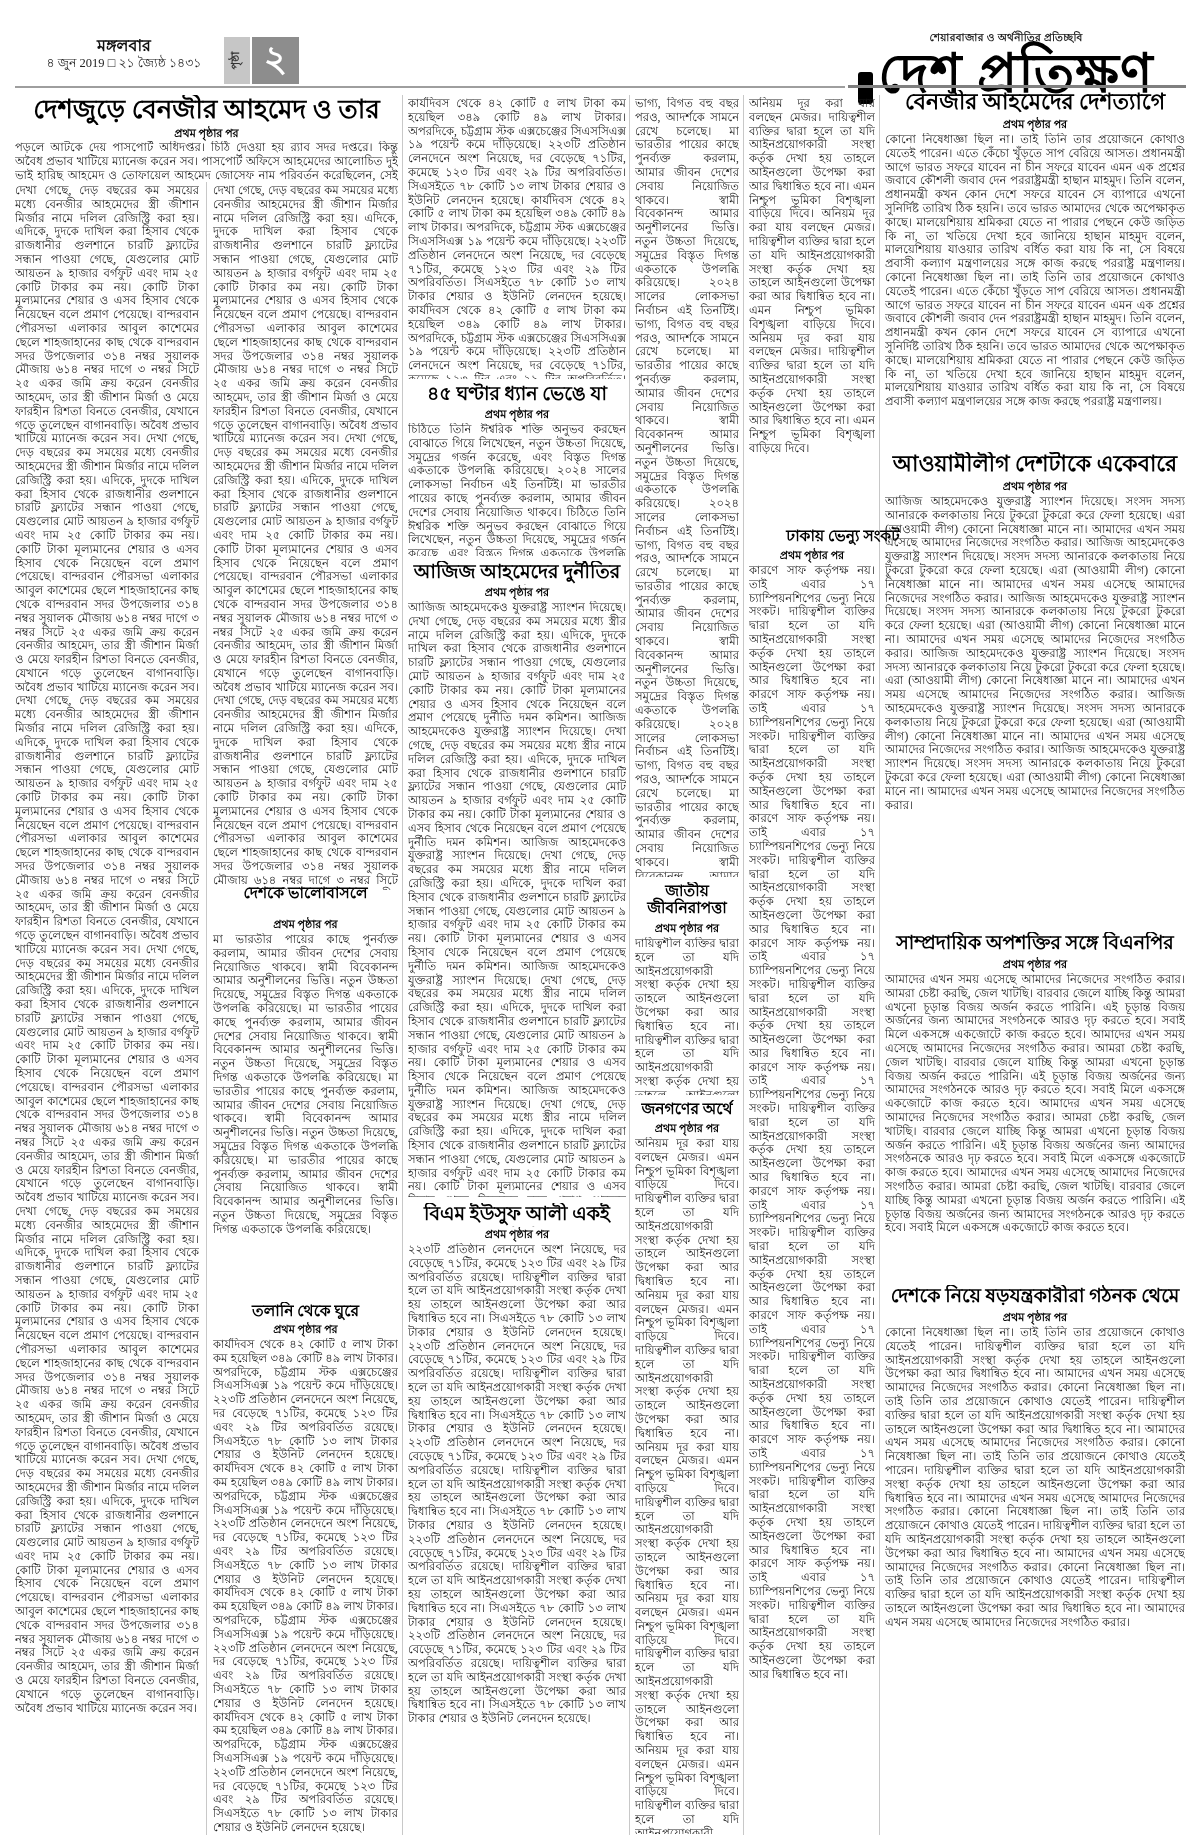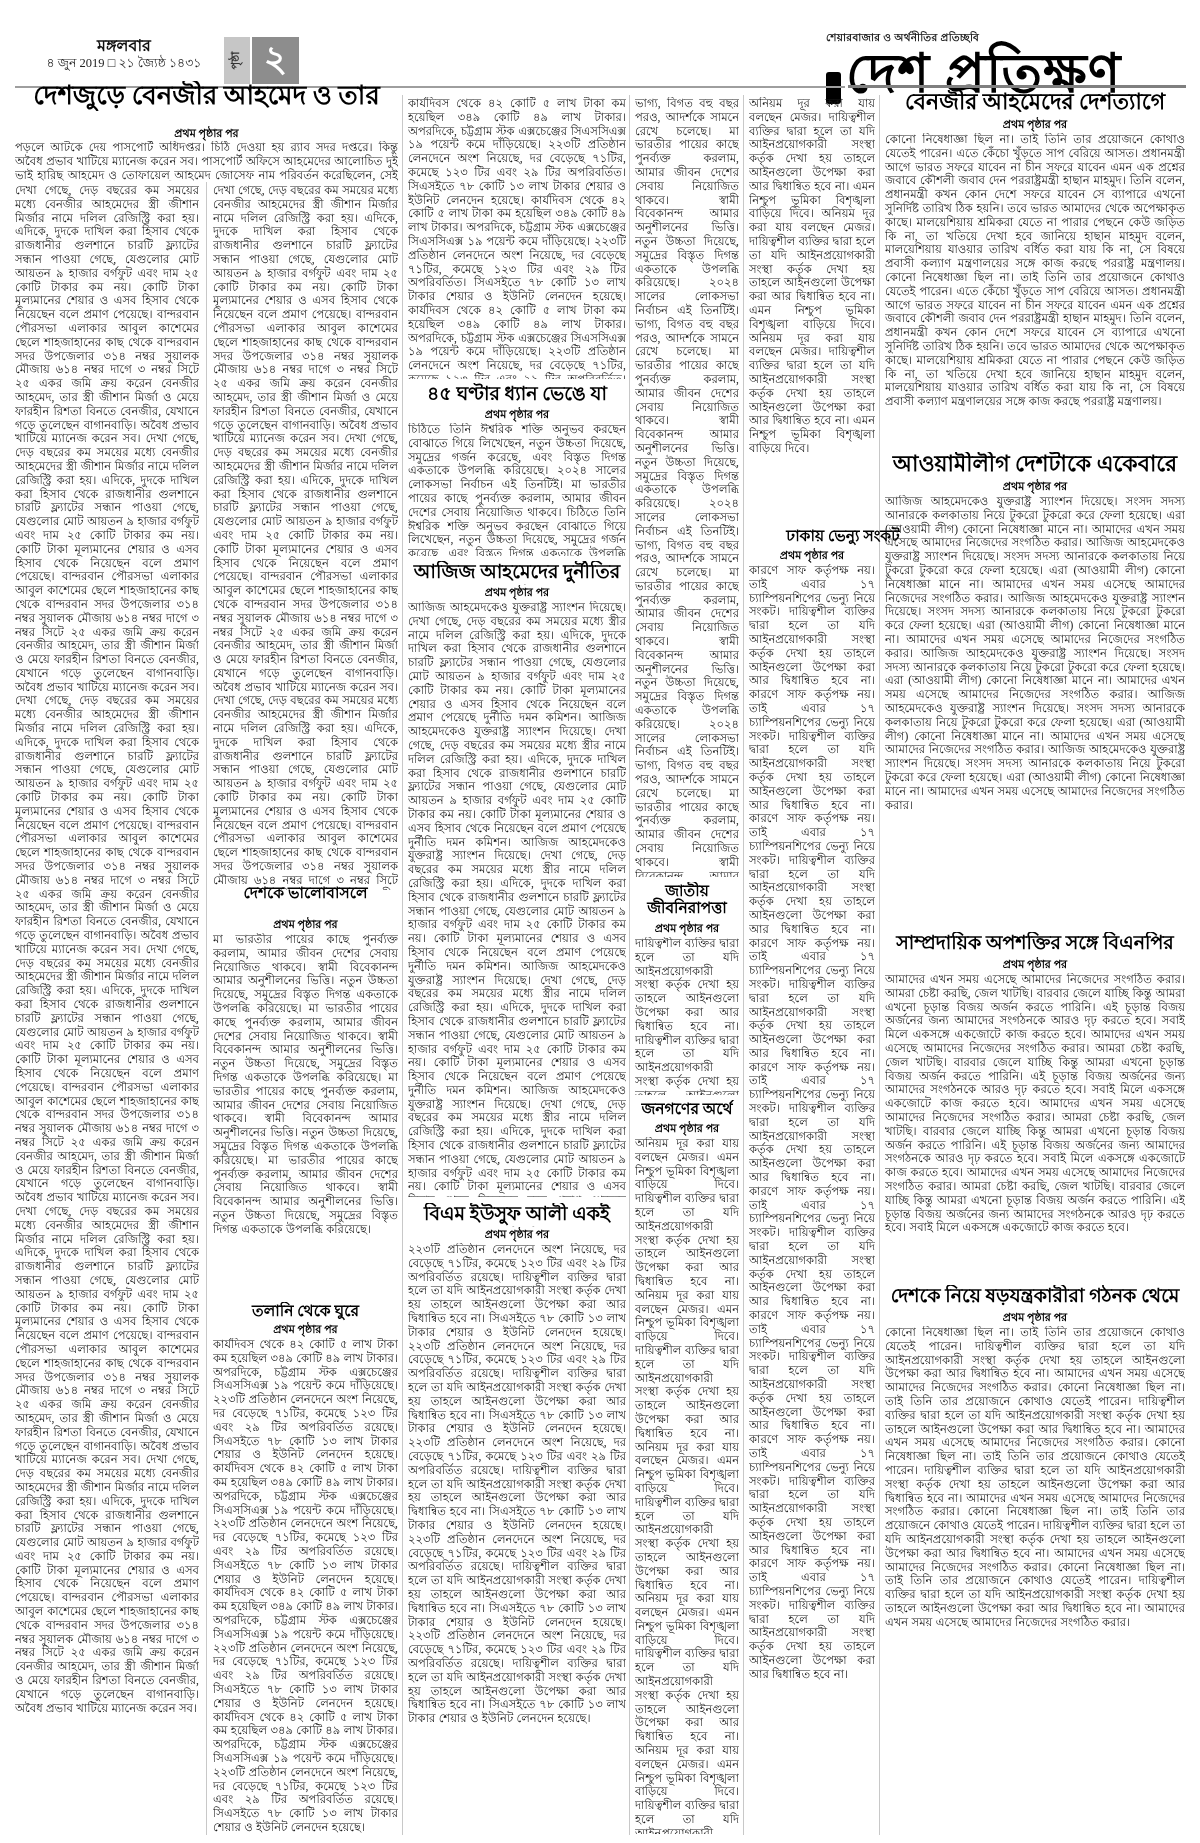--- a/index.html
+++ b/index.html
@@ -7,21 +7,21 @@
         font-family:"Liberation Serif", serif;color:#111;margin:0 auto;overflow:hidden;}
   .abs{position:absolute;}
   .date-block{text-align:center;line-height:1.25;}
   .weekday{font-weight:bold;font-size:16px;}
   .dateline{font-size:12.5px;color:#222;}
   .pg-label{background:#c6c6c6;color:#333;display:flex;align-items:center;justify-content:center;}
   .pg-label span{transform:rotate(-90deg);font-size:11px;font-weight:bold;white-space:nowrap;}
   .pg-num{background:#8d8d8d;color:#ffffff;font-size:36px;font-weight:bold;
           display:flex;align-items:center;justify-content:center;}
   .section-title{font-size:31px;font-weight:bold;color:#000;letter-spacing:.5px;}
-  .mast{text-align:left;}
+  .mast{text-align:center;}
   .mast-tag{font-size:10.5px;font-weight:bold;color:#222;letter-spacing:.3px;}
   .mast-title{font-size:54px;font-weight:900;color:#000000;line-height:1.02;letter-spacing:1px;}
   .mast-emblem{width:15px;height:32px;background:#000;border-radius:3px;display:inline-block;
                vertical-align:middle;margin-right:5px;}
   .hrule{background:#9e9e9e;height:2px;}
   .hrule-thick{background:#7f7f7f;height:3px;}
   .vrule{width:1px;background:#c8c8c8;}
   .headline{font-weight:bold;text-align:center;line-height:1.12;color:#000;overflow:hidden;}
   .h-xl{font-size:26px;}
   .h-lg{font-size:22px;}
@@ -59,21 +59,21 @@
   <div class="abs hrule" style="left:15px;top:86px;width:830px;"></div>
   <div class="abs hrule-thick" style="left:848px;top:85px;width:338px;"></div>
 
   <div class="abs vrule" style="left:206px;top:182px;height:1653px;"></div>
   <div class="abs vrule" style="left:402px;top:95px;height:1740px;"></div>
   <div class="abs vrule" style="left:629px;top:95px;height:1740px;"></div>
   <div class="abs vrule" style="left:743px;top:95px;height:1740px;"></div>
   <div class="abs vrule" style="left:879px;top:95px;height:1740px;"></div>
 
   <article>
-    <div class="abs headline h-xl" style="left:15px;top:81px;width:383px;height:30px;">দেশজুড়ে বেনজীর আহমেদ ও তার</div>
+    <div class="abs headline h-xl" style="left:15px;top:95px;width:383px;height:30px;">দেশজুড়ে বেনজীর আহমেদ ও তার</div>
     <div class="abs sub" style="left:15px;top:127px;width:383px;">প্রথম পৃষ্ঠার পর</div>
     <div class="abs body-txt" style="left:15px;top:141px;width:383px;height:40px;">পড়লে আটকে দেয় পাসপোর্ট অধিদপ্তর। চিঠি দেওয়া হয় র‍্যাব সদর দপ্তরে। কিন্তু অবৈধ প্রভাব খাটিয়ে ম্যানেজ করেন সব। পাসপোর্ট অফিসে আহমেদের আলোচিত দুই ভাই হারিছ আহমেদ ও তোফায়েল আহমেদ জোসেফ নাম পরিবর্তন করেছিলেন, সেই একই কায়দায় পাসপোর্ট নেন বেনজীর।</div>
     <div class="abs body-txt" style="left:15px;top:184px;width:184px;height:1650px;">দেখা গেছে, দেড় বছরের কম সময়ের মধ্যে বেনজীর আহমেদের স্ত্রী জীশান মির্জার নামে দলিল রেজিস্ট্রি করা হয়। এদিকে, দুদকে দাখিল করা হিসাব থেকে রাজধানীর গুলশানে চারটি ফ্ল্যাটের সন্ধান পাওয়া গেছে, যেগুলোর মোট আয়তন ৯ হাজার বর্গফুট এবং দাম ২৫ কোটি টাকার কম নয়। কোটি টাকা মূল্যমানের শেয়ার ও এসব হিসাব থেকে নিয়েছেন বলে প্রমাণ পেয়েছে। বান্দরবান পৌরসভা এলাকার আবুল কাশেমের ছেলে শাহজাহানের কাছ থেকে বান্দরবান সদর উপজেলার ৩১৪ নম্বর সুয়ালক মৌজায় ৬১৪ নম্বর দাগে ৩ নম্বর সিটে ২৫ একর জমি ক্রয় করেন বেনজীর আহমেদ, তার স্ত্রী জীশান মির্জা ও মেয়ে ফারহীন রিশতা বিনতে বেনজীর, যেখানে গড়ে তুলেছেন বাগানবাড়ি। অবৈধ প্রভাব খাটিয়ে ম্যানেজ করেন সব। দেখা গেছে, দেড় বছরের কম সময়ের মধ্যে বেনজীর আহমেদের স্ত্রী জীশান মির্জার নামে দলিল রেজিস্ট্রি করা হয়। এদিকে, দুদকে দাখিল করা হিসাব থেকে রাজধানীর গুলশানে চারটি ফ্ল্যাটের সন্ধান পাওয়া গেছে, যেগুলোর মোট আয়তন ৯ হাজার বর্গফুট এবং দাম ২৫ কোটি টাকার কম নয়। কোটি টাকা মূল্যমানের শেয়ার ও এসব হিসাব থেকে নিয়েছেন বলে প্রমাণ পেয়েছে। বান্দরবান পৌরসভা এলাকার আবুল কাশেমের ছেলে শাহজাহানের কাছ থেকে বান্দরবান সদর উপজেলার ৩১৪ নম্বর সুয়ালক মৌজায় ৬১৪ নম্বর দাগে ৩ নম্বর সিটে ২৫ একর জমি ক্রয় করেন বেনজীর আহমেদ, তার স্ত্রী জীশান মির্জা ও মেয়ে ফারহীন রিশতা বিনতে বেনজীর, যেখানে গড়ে তুলেছেন বাগানবাড়ি। অবৈধ প্রভাব খাটিয়ে ম্যানেজ করেন সব। দেখা গেছে, দেড় বছরের কম সময়ের মধ্যে বেনজীর আহমেদের স্ত্রী জীশান মির্জার নামে দলিল রেজিস্ট্রি করা হয়। এদিকে, দুদকে দাখিল করা হিসাব থেকে রাজধানীর গুলশানে চারটি ফ্ল্যাটের সন্ধান পাওয়া গেছে, যেগুলোর মোট আয়তন ৯ হাজার বর্গফুট এবং দাম ২৫ কোটি টাকার কম নয়। কোটি টাকা মূল্যমানের শেয়ার ও এসব হিসাব থেকে নিয়েছেন বলে প্রমাণ পেয়েছে। বান্দরবান পৌরসভা এলাকার আবুল কাশেমের ছেলে শাহজাহানের কাছ থেকে বান্দরবান সদর উপজেলার ৩১৪ নম্বর সুয়ালক মৌজায় ৬১৪ নম্বর দাগে ৩ নম্বর সিটে ২৫ একর জমি ক্রয় করেন বেনজীর আহমেদ, তার স্ত্রী জীশান মির্জা ও মেয়ে ফারহীন রিশতা বিনতে বেনজীর, যেখানে গড়ে তুলেছেন বাগানবাড়ি। অবৈধ প্রভাব খাটিয়ে ম্যানেজ করেন সব। দেখা গেছে, দেড় বছরের কম সময়ের মধ্যে বেনজীর আহমেদের স্ত্রী জীশান মির্জার নামে দলিল রেজিস্ট্রি করা হয়। এদিকে, দুদকে দাখিল করা হিসাব থেকে রাজধানীর গুলশানে চারটি ফ্ল্যাটের সন্ধান পাওয়া গেছে, যেগুলোর মোট আয়তন ৯ হাজার বর্গফুট এবং দাম ২৫ কোটি টাকার কম নয়। কোটি টাকা মূল্যমানের শেয়ার ও এসব হিসাব থেকে নিয়েছেন বলে প্রমাণ পেয়েছে। বান্দরবান পৌরসভা এলাকার আবুল কাশেমের ছেলে শাহজাহানের কাছ থেকে বান্দরবান সদর উপজেলার ৩১৪ নম্বর সুয়ালক মৌজায় ৬১৪ নম্বর দাগে ৩ নম্বর সিটে ২৫ একর জমি ক্রয় করেন বেনজীর আহমেদ, তার স্ত্রী জীশান মির্জা ও মেয়ে ফারহীন রিশতা বিনতে বেনজীর, যেখানে গড়ে তুলেছেন বাগানবাড়ি। অবৈধ প্রভাব খাটিয়ে ম্যানেজ করেন সব। দেখা গেছে, দেড় বছরের কম সময়ের মধ্যে বেনজীর আহমেদের স্ত্রী জীশান মির্জার নামে দলিল রেজিস্ট্রি করা হয়। এদিকে, দুদকে দাখিল করা হিসাব থেকে রাজধানীর গুলশানে চারটি ফ্ল্যাটের সন্ধান পাওয়া গেছে, যেগুলোর মোট আয়তন ৯ হাজার বর্গফুট এবং দাম ২৫ কোটি টাকার কম নয়। কোটি টাকা মূল্যমানের শেয়ার ও এসব হিসাব থেকে নিয়েছেন বলে প্রমাণ পেয়েছে। বান্দরবান পৌরসভা এলাকার আবুল কাশেমের ছেলে শাহজাহানের কাছ থেকে বান্দরবান সদর উপজেলার ৩১৪ নম্বর সুয়ালক মৌজায় ৬১৪ নম্বর দাগে ৩ নম্বর সিটে ২৫ একর জমি ক্রয় করেন বেনজীর আহমেদ, তার স্ত্রী জীশান মির্জা ও মেয়ে ফারহীন রিশতা বিনতে বেনজীর, যেখানে গড়ে তুলেছেন বাগানবাড়ি। অবৈধ প্রভাব খাটিয়ে ম্যানেজ করেন সব। দেখা গেছে, দেড় বছরের কম সময়ের মধ্যে বেনজীর আহমেদের স্ত্রী জীশান মির্জার নামে দলিল রেজিস্ট্রি করা হয়। এদিকে, দুদকে দাখিল করা হিসাব থেকে রাজধানীর গুলশানে চারটি ফ্ল্যাটের সন্ধান পাওয়া গেছে, যেগুলোর মোট আয়তন ৯ হাজার বর্গফুট এবং দাম ২৫ কোটি টাকার কম নয়। কোটি টাকা মূল্যমানের শেয়ার ও এসব হিসাব থেকে নিয়েছেন বলে প্রমাণ পেয়েছে। বান্দরবান পৌরসভা এলাকার আবুল কাশেমের ছেলে শাহজাহানের কাছ থেকে বান্দরবান সদর উপজেলার ৩১৪ নম্বর সুয়ালক মৌজায় ৬১৪ নম্বর দাগে ৩ নম্বর সিটে ২৫ একর জমি ক্রয় করেন বেনজীর আহমেদ, তার স্ত্রী জীশান মির্জা ও মেয়ে ফারহীন রিশতা বিনতে বেনজীর, যেখানে গড়ে তুলেছেন বাগানবাড়ি। অবৈধ প্রভাব খাটিয়ে ম্যানেজ করেন সব।</div>
     <div class="abs body-txt" style="left:213px;top:184px;width:185px;height:706px;">দেখা গেছে, দেড় বছরের কম সময়ের মধ্যে বেনজীর আহমেদের স্ত্রী জীশান মির্জার নামে দলিল রেজিস্ট্রি করা হয়। এদিকে, দুদকে দাখিল করা হিসাব থেকে রাজধানীর গুলশানে চারটি ফ্ল্যাটের সন্ধান পাওয়া গেছে, যেগুলোর মোট আয়তন ৯ হাজার বর্গফুট এবং দাম ২৫ কোটি টাকার কম নয়। কোটি টাকা মূল্যমানের শেয়ার ও এসব হিসাব থেকে নিয়েছেন বলে প্রমাণ পেয়েছে। বান্দরবান পৌরসভা এলাকার আবুল কাশেমের ছেলে শাহজাহানের কাছ থেকে বান্দরবান সদর উপজেলার ৩১৪ নম্বর সুয়ালক মৌজায় ৬১৪ নম্বর দাগে ৩ নম্বর সিটে ২৫ একর জমি ক্রয় করেন বেনজীর আহমেদ, তার স্ত্রী জীশান মির্জা ও মেয়ে ফারহীন রিশতা বিনতে বেনজীর, যেখানে গড়ে তুলেছেন বাগানবাড়ি। অবৈধ প্রভাব খাটিয়ে ম্যানেজ করেন সব। দেখা গেছে, দেড় বছরের কম সময়ের মধ্যে বেনজীর আহমেদের স্ত্রী জীশান মির্জার নামে দলিল রেজিস্ট্রি করা হয়। এদিকে, দুদকে দাখিল করা হিসাব থেকে রাজধানীর গুলশানে চারটি ফ্ল্যাটের সন্ধান পাওয়া গেছে, যেগুলোর মোট আয়তন ৯ হাজার বর্গফুট এবং দাম ২৫ কোটি টাকার কম নয়। কোটি টাকা মূল্যমানের শেয়ার ও এসব হিসাব থেকে নিয়েছেন বলে প্রমাণ পেয়েছে। বান্দরবান পৌরসভা এলাকার আবুল কাশেমের ছেলে শাহজাহানের কাছ থেকে বান্দরবান সদর উপজেলার ৩১৪ নম্বর সুয়ালক মৌজায় ৬১৪ নম্বর দাগে ৩ নম্বর সিটে ২৫ একর জমি ক্রয় করেন বেনজীর আহমেদ, তার স্ত্রী জীশান মির্জা ও মেয়ে ফারহীন রিশতা বিনতে বেনজীর, যেখানে গড়ে তুলেছেন বাগানবাড়ি। অবৈধ প্রভাব খাটিয়ে ম্যানেজ করেন সব। দেখা গেছে, দেড় বছরের কম সময়ের মধ্যে বেনজীর আহমেদের স্ত্রী জীশান মির্জার নামে দলিল রেজিস্ট্রি করা হয়। এদিকে, দুদকে দাখিল করা হিসাব থেকে রাজধানীর গুলশানে চারটি ফ্ল্যাটের সন্ধান পাওয়া গেছে, যেগুলোর মোট আয়তন ৯ হাজার বর্গফুট এবং দাম ২৫ কোটি টাকার কম নয়। কোটি টাকা মূল্যমানের শেয়ার ও এসব হিসাব থেকে নিয়েছেন বলে প্রমাণ পেয়েছে। বান্দরবান পৌরসভা এলাকার আবুল কাশেমের ছেলে শাহজাহানের কাছ থেকে বান্দরবান সদর উপজেলার ৩১৪ নম্বর সুয়ালক মৌজায় ৬১৪ নম্বর দাগে ৩ নম্বর সিটে ২৫ একর জমি ক্রয় করেন বেনজীর আহমেদ, তার স্ত্রী জীশান মির্জা ও মেয়ে ফারহীন রিশতা বিনতে বেনজীর, যেখানে গড়ে তুলেছেন বাগানবাড়ি। অবৈধ প্রভাব খাটিয়ে ম্যানেজ করেন সব।</div>
   </article>
 
   <article>
     <div class="abs headline h-sm" style="left:213px;top:884px;width:185px;height:20px;">দেশকে ভালোবাসলে</div>
     <div class="abs sub" style="left:213px;top:918px;width:185px;">প্রথম পৃষ্ঠার পর</div>
     <div class="abs body-txt" style="left:213px;top:933px;width:185px;height:362px;">মা ভারতীর পায়ের কাছে পুনর্ব্যক্ত করলাম, আমার জীবন দেশের সেবায় নিয়োজিত থাকবে। স্বামী বিবেকানন্দ আমার অনুশীলনের ভিত্তি। নতুন উচ্চতা দিয়েছে, সমুদ্রের বিস্তৃত দিগন্ত একতাকে উপলব্ধি করিয়েছে। মা ভারতীর পায়ের কাছে পুনর্ব্যক্ত করলাম, আমার জীবন দেশের সেবায় নিয়োজিত থাকবে। স্বামী বিবেকানন্দ আমার অনুশীলনের ভিত্তি। নতুন উচ্চতা দিয়েছে, সমুদ্রের বিস্তৃত দিগন্ত একতাকে উপলব্ধি করিয়েছে। মা ভারতীর পায়ের কাছে পুনর্ব্যক্ত করলাম, আমার জীবন দেশের সেবায় নিয়োজিত থাকবে। স্বামী বিবেকানন্দ আমার অনুশীলনের ভিত্তি। নতুন উচ্চতা দিয়েছে, সমুদ্রের বিস্তৃত দিগন্ত একতাকে উপলব্ধি করিয়েছে। মা ভারতীর পায়ের কাছে পুনর্ব্যক্ত করলাম, আমার জীবন দেশের সেবায় নিয়োজিত থাকবে। স্বামী বিবেকানন্দ আমার অনুশীলনের ভিত্তি। নতুন উচ্চতা দিয়েছে, সমুদ্রের বিস্তৃত দিগন্ত একতাকে উপলব্ধি করিয়েছে।</div>

